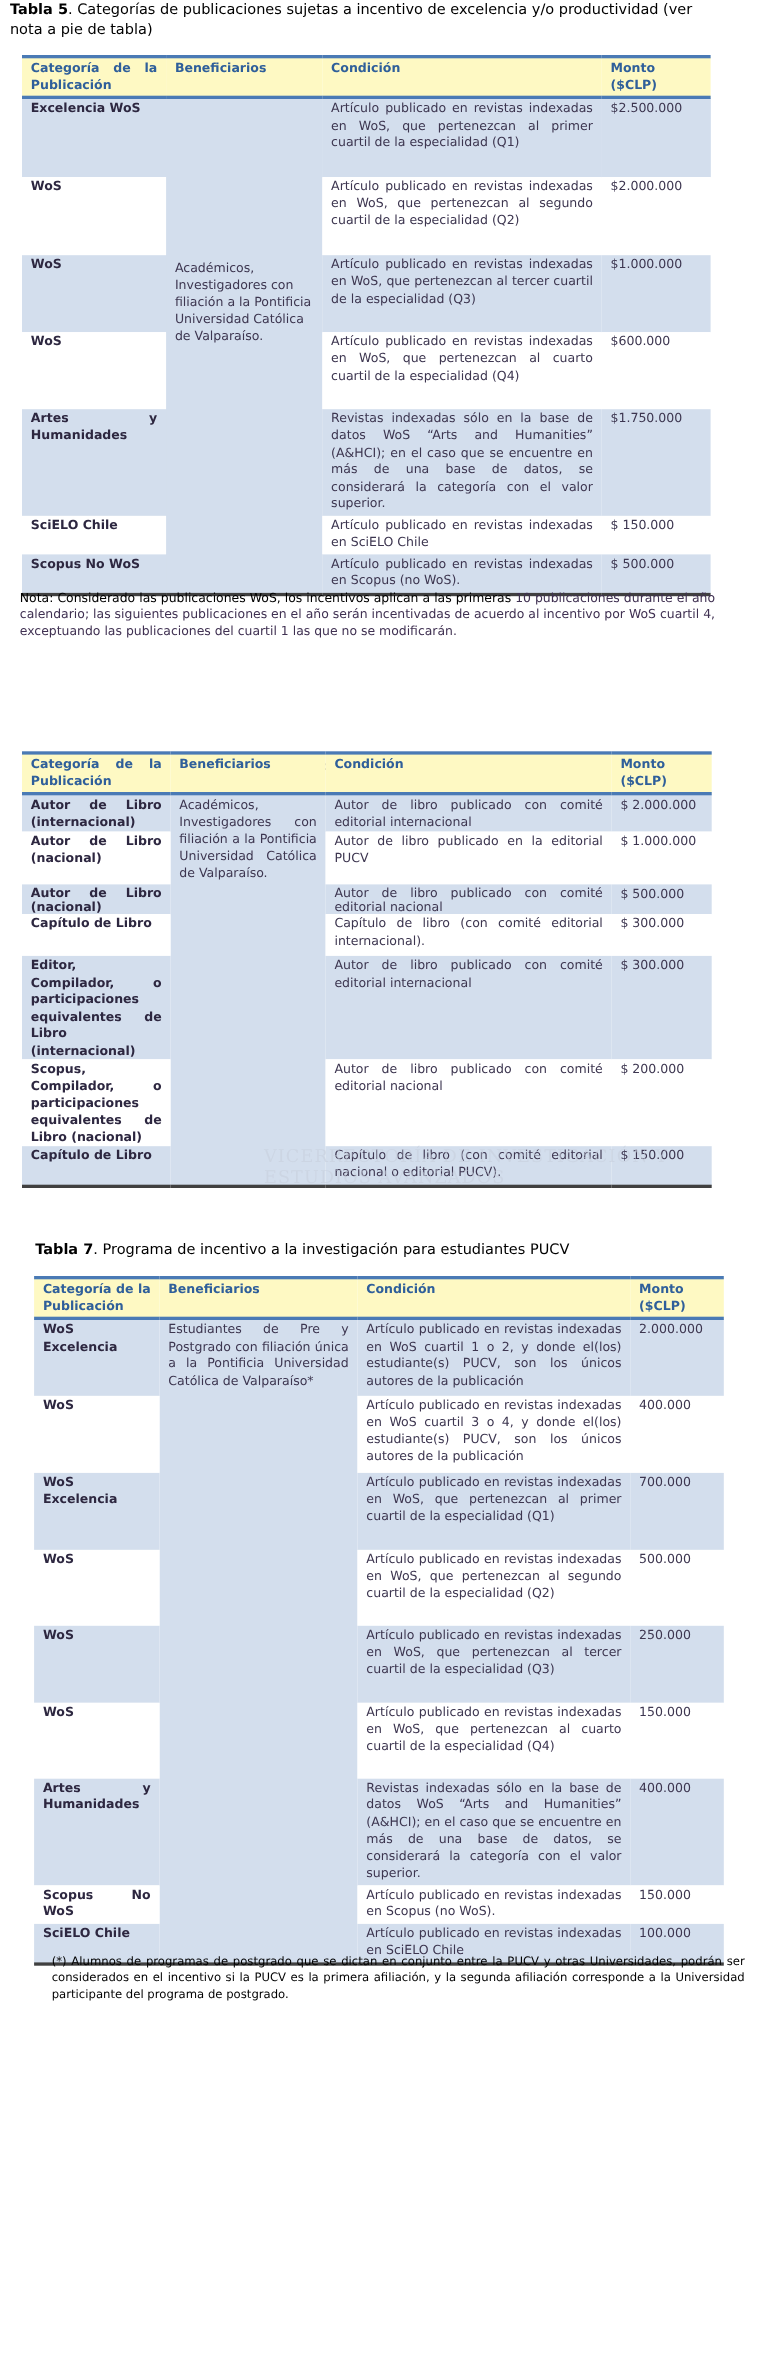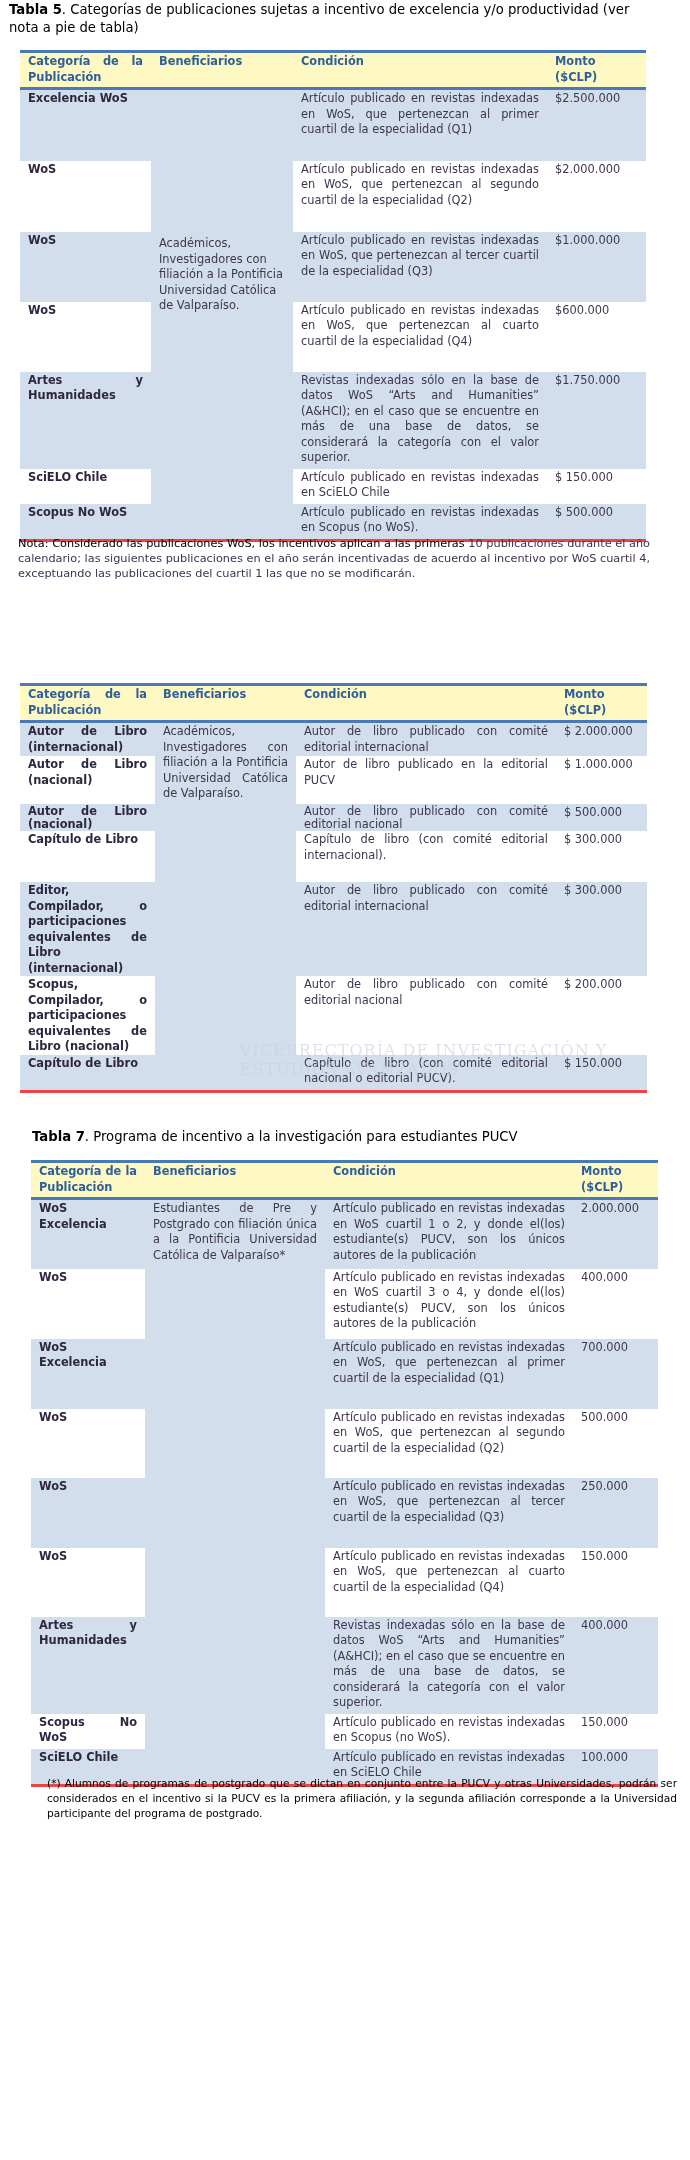--- a/index.html
+++ b/index.html
@@ -3,21 +3,21 @@
 <meta charset="utf-8">
 <style>
   html, body { margin:0; padding:0; background:#ffffff; }
   body { width:690px; height:2160px; position:relative; overflow:hidden;
          font-family:"DejaVu Sans", sans-serif; color:#000; }
   .caption { position:absolute; font-size:13.2px; line-height:18px; color:#000; }
   .caption b { font-weight:bold; }
   table { position:absolute; border-collapse:collapse; table-layout:fixed;
           font-size:11.4px; line-height:15.5px; color:#3d3650; }
   table thead tr { border-top:3px solid #4a7ab5; border-bottom:3px solid #4a7ab5; }
-  table tbody { border-bottom:3px solid #ef4444; }
+  table tbody { border-bottom:3px solid #404040; }
   th { color:#2f5f9a; font-weight:bold; text-align:left; vertical-align:top; padding:1px 8px 2px 8px; background:#fef9c3; }
   td { vertical-align:top; padding:1px 8px 3px 8px; }
   td.cat { font-weight:bold; color:#2d2740; }
   td.just, th.just { text-align:justify; text-align-last:left; }
   td.cat.just { text-align:justify; }
   .shade { background:#d3deed; }
   .white { background:#ffffff; }
   .note { position:absolute; font-size:11.3px; line-height:15px; }
   .note .k { color:#000; }
   .note .p { color:#403152; }
@@ -121,21 +121,21 @@
       <td class="just white" style="padding-bottom:16px;">Autor de libro publicado en la editorial PUCV</td>
       <td class="white">$ 1.000.000</td>
     </tr>
     <tr>
       <td class="cat just shade" style="padding-bottom:0; line-height:13px;">Autor de Libro (nacional)</td>
       <td class="just shade" style="padding-bottom:0; line-height:13px;">Autor de libro publicado con comité editorial nacional</td>
       <td class="shade">$ 500.000</td>
     </tr>
     <tr>
       <td class="cat white" style="padding-bottom:1px;">Capítulo de Libro</td>
-      <td class="just white" style="padding-bottom:19px;">Capítulo de libro (con comité editorial internacional).</td>
+      <td class="just white" style="padding-bottom:6px;">Capítulo de libro (con comité editorial internacional).</td>
       <td class="white">$ 300.000</td>
     </tr>
     <tr>
       <td class="cat just shade" style="padding-bottom:0;">Editor, Compilador, o participaciones equivalentes de Libro (internacional)</td>
       <td class="just shade">Autor de libro publicado con comité editorial internacional</td>
       <td class="shade">$ 300.000</td>
     </tr>
     <tr>
       <td class="cat just white" style="padding-bottom:0;">Scopus, Compilador, o participaciones equivalentes de Libro (nacional)</td>
       <td class="just white">Autor de libro publicado con comité editorial nacional</td>

